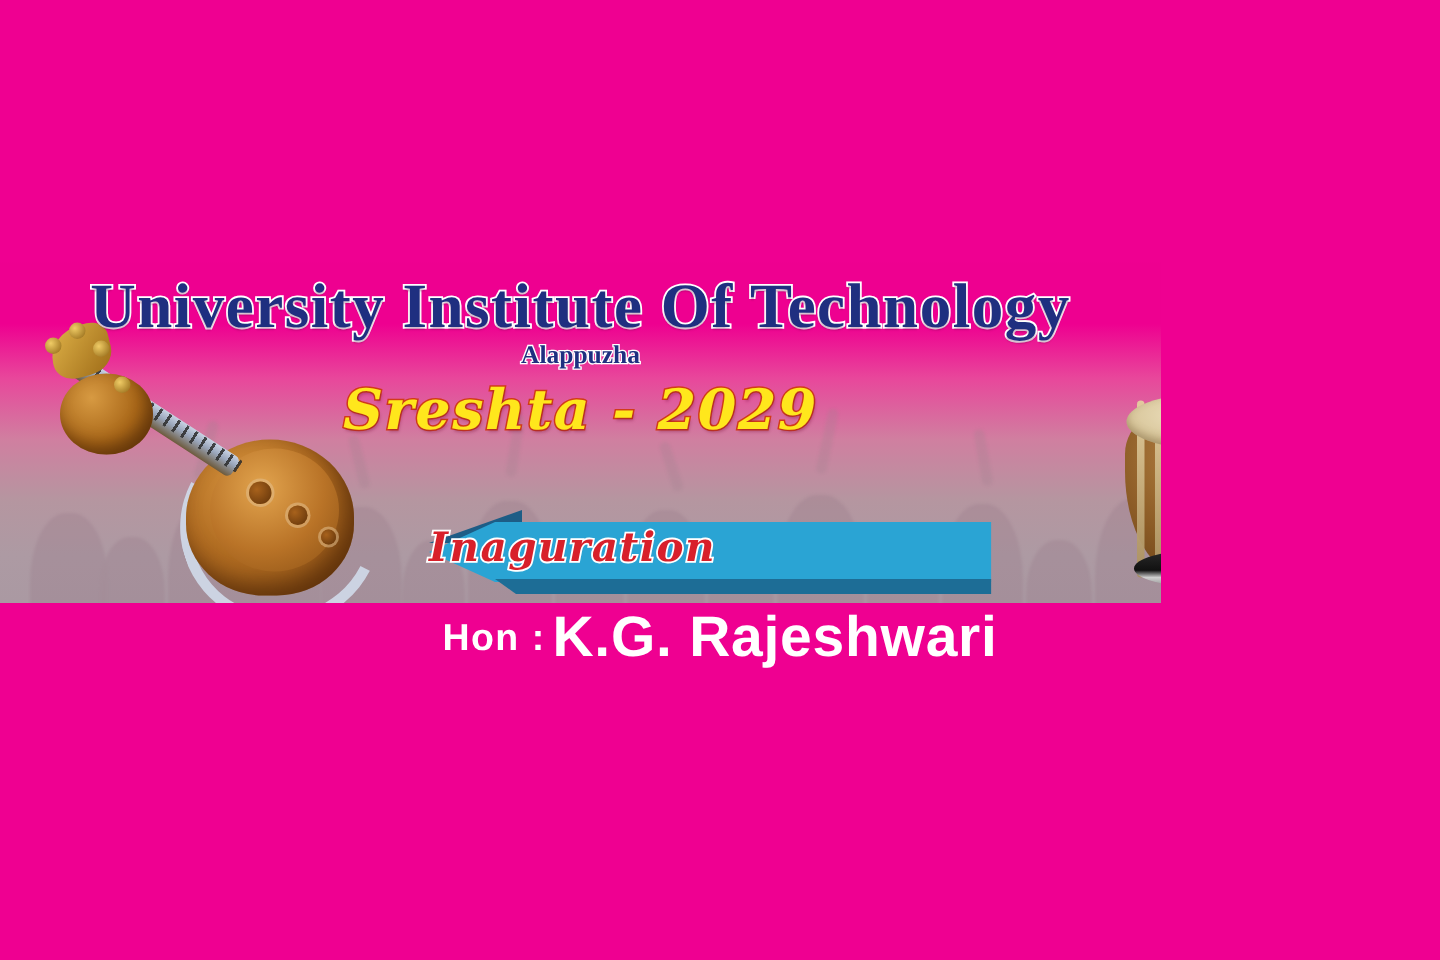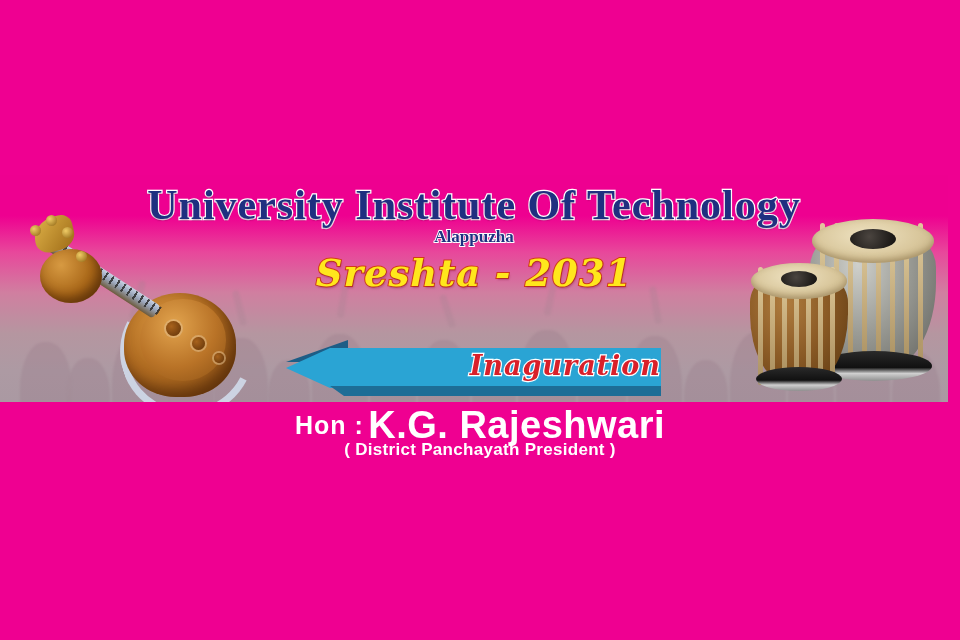--- a/index.html
+++ b/index.html
@@ -14,21 +14,21 @@
     overflow: hidden;
     background: #ef0091;
     font-family: "Liberation Sans", sans-serif;
   }
 
   
   #banner {
     position: absolute;
     left: 0;
     top: 175px;
-    width: 948px;
+    width: 774px;
     height: 227px;
     overflow: hidden;
     background:
       linear-gradient(to bottom,
         #ee0090 0%,
         #ee0090 18%,
         #e8479b 34%,
         #d07fa0 52%,
         #b596a0 70%,
         #ad9aa3 86%,
@@ -149,21 +149,21 @@
     width: 331px;
     height: 10px;
     background: #1d6d96;
     clip-path: polygon(0 0, 331px 0, 331px 100%, 14px 100%);
   }
   .arrow-label {
     position: absolute;
     left: 0;
     top: 10px;
     width: 375px;
-    text-align: right;
+    text-align: left;
     font-family: "DejaVu Serif", serif;
     font-style: italic;
     font-weight: bold;
     font-size: 27px;
     letter-spacing: 1px;
     color: #d8202a;
     -webkit-text-stroke: 2.4px #ffffff;
     paint-order: stroke fill;
   }
 
@@ -422,31 +422,30 @@
         <div class="drum-head" style="left:1px; top:-4px; width:96px; height:36px;"></div>
         <div class="drum-syahi" style="left:31px; top:4px; width:36px; height:16px;"></div>
         <div class="drum-base" style="left:6px; top:100px; width:86px; height:24px;"></div>
       </div>
     </div>
 
     <div class="title-main">University  Institute  Of  Technology</div>
 
     <div class="title-sub">Alappuzha</div>
 
-    <div class="title-event">Sreshta - 2031</div>
+    <div class="title-event">Sreshta - 2029</div>
 
 
     <div id="arrow-wrap">
       <div class="arrow-fold"></div>
       <div class="arrow-body"></div>
       <div class="arrow-shadow"></div>
       <div class="arrow-label">Inaguration</div>
     </div>
   </div>
 
   <div class="caption-name">
     <span class="hon">Hon :</span>
     <span class="person">K.G. Rajeshwari</span>
   </div>
 
-  <div class="caption-role">( District Panchayath President )</div>
 
 </div>
 
 </body></html>

